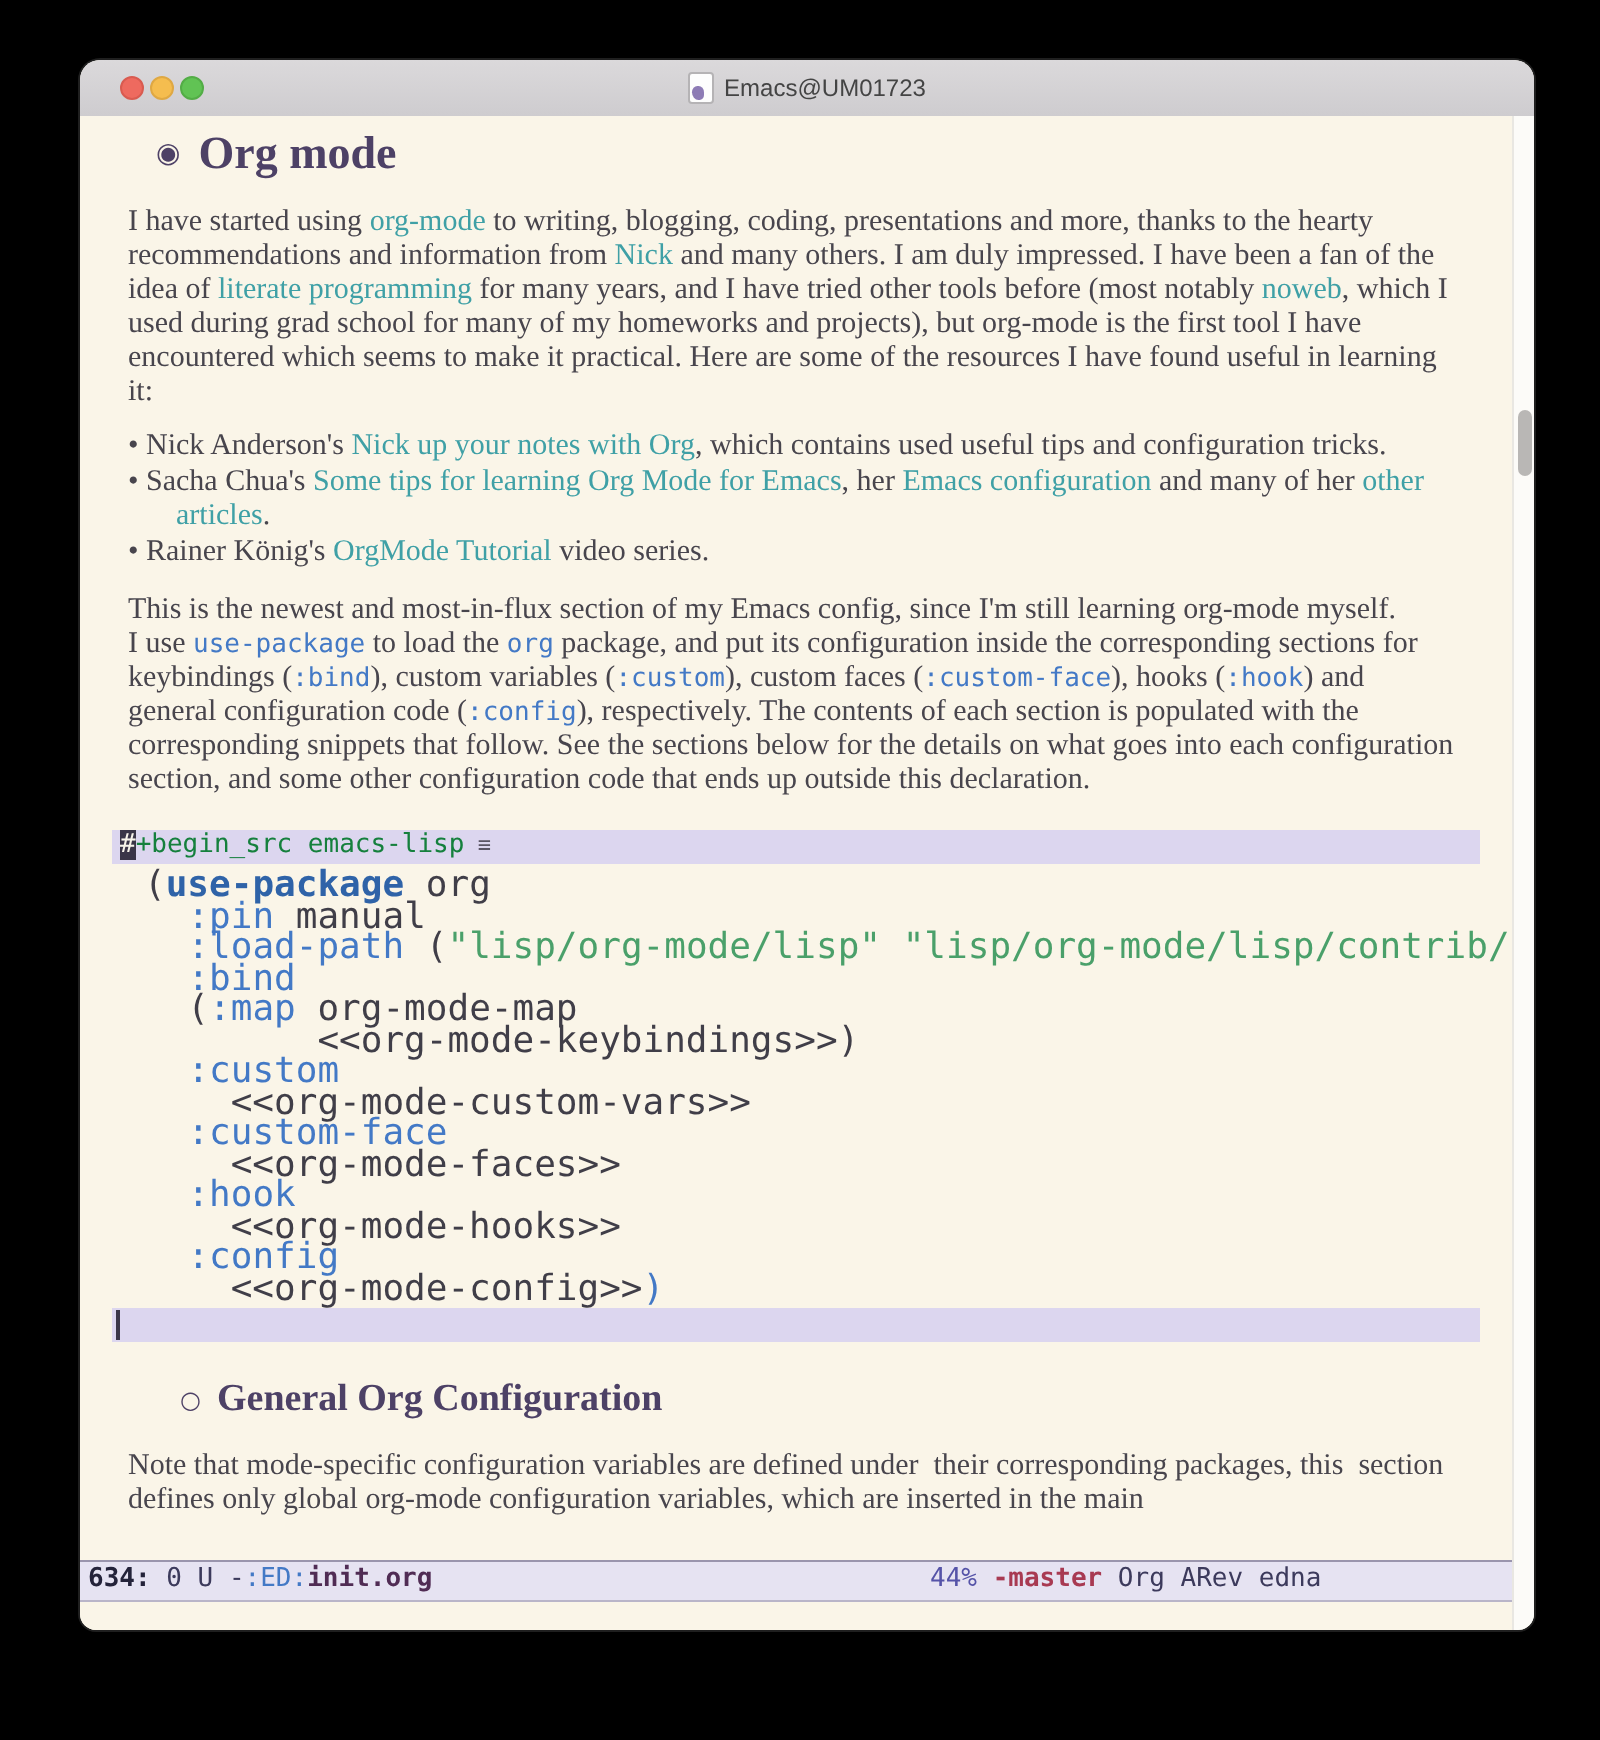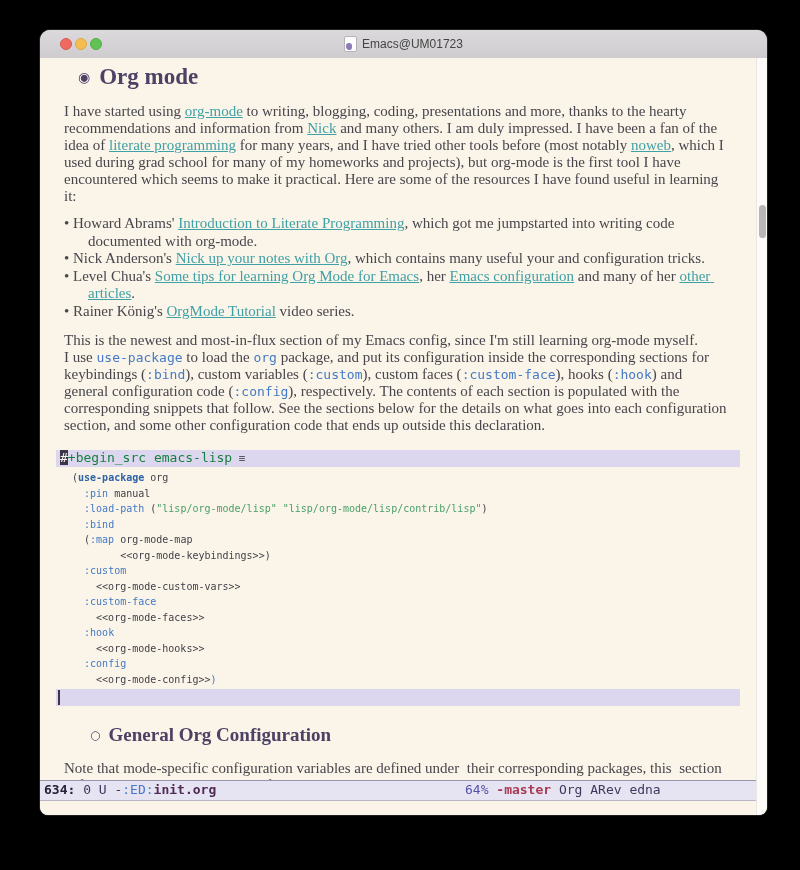--- a/index.html
+++ b/index.html
@@ -56,35 +56,35 @@
     margin:18px 0 0 26px;font-size:19px;line-height:22px;color:#4d4166;font-weight:bold;
     display:flex;align-items:center;gap:8px;
   }
   h2.doc-h2 .hbullet{font-family:"DejaVu Sans",sans-serif;font-size:12px;color:#4d4166;}
   .p1{margin-top:13px;}
   ul.doc-list{margin:10px 0 0;padding:0;list-style:none;}
   ul.doc-list li{padding-left:24px;text-indent:-24px;margin:0;font-size:15px;line-height:17.5px;}
   .p2{margin-top:12px;}
   .p3{}
   .p4{margin-top:14px;}
-  .seg-link{color:#3fa0a6;text-decoration:underline;cursor:pointer;}
+  .seg-link{color:#3fa0a6;cursor:pointer;}
   .seg-code{font-family:"DejaVu Sans Mono",monospace;font-size:13px;color:#4379c6;}
   
   .src-block{margin:16px 16px 0 16px;}
   .src-header{
     background:#dcd6ef;height:17px;line-height:16px;padding-left:4px;
     font-family:"DejaVu Sans Mono",monospace;font-size:13px;color:#827c92;
     white-space:pre;
   }
   .seg-cursor{background:#3a3547;color:#f8f4ea;}
   .seg-hdr{color:#15803d;}
   .seg-hdricon{color:#5a5565;font-size:11px;}
   .src-code{
     margin:0;padding:3px 0 2px 16px;
-    font-family:"DejaVu Sans Mono",monospace;font-size:10px;line-height:15.5px;color:#403e48;
+    font-family:"DejaVu Sans Mono",monospace;font-size:18px;line-height:15.5px;color:#403e48;
   }
   .code-line{white-space:pre;}
   .seg-p{color:#403e48;}
   .seg-k{color:#4379c6;}
   .seg-f{color:#2f63a8;font-weight:bold;}
   .seg-s{color:#4aa06a;}
   .src-footer{background:#dcd6ef;height:17px;position:relative;}
   .end-cursor{position:absolute;left:2px;top:1px;width:2px;height:15px;background:#3a3547;}
   
   .modeline{
@@ -130,23 +130,22 @@
     </div>
 
     <div class="content">
       <div class="text-col">
         <h1 class="doc-h1">
           <span class="hbullet">◉</span>
           <span>Org mode</span>
         </h1>
         <p class="body-text p1"><span>I have started using </span><span class="seg-link">org-mode</span><span> to writing, blogging, coding, presentations and more, thanks to the hearty recommendations and information from </span><span class="seg-link">Nick</span><span> and many others. I am duly impressed. I have been a fan of the idea of </span><span class="seg-link">literate programming</span><span> for many years, and I have tried other tools before (most notably </span><span class="seg-link">noweb</span><span>, which I used during grad school for many of my homeworks and projects), but org-mode is the first tool I have encountered which seems to make it practical. Here are some of the resources I have found useful in learning it:</span></p>
         <ul class="doc-list">
-          <li class="body-text"><span>• Howard Abrams' </span><span class="seg-link">Introduction to Literate Programming</span><span>, which got me jumpstarted into writing code documented with org-mode.</span></li>
-          <li class="body-text"><span>• Nick Anderson's </span><span class="seg-link">Nick up your notes with Org</span><span>, which contains many useful your and configuration tricks.</span></li>
-          <li class="body-text"><span>• Level Chua's </span><span class="seg-link">Some tips for learning Org Mode for Emacs</span><span>, her </span><span class="seg-link">Emacs configuration</span><span> and many of her </span><span class="seg-link">other articles</span><span>.</span></li>
+          <li class="body-text"><span>• Nick Anderson's </span><span class="seg-link">Nick up your notes with Org</span><span>, which contains used useful tips and configuration tricks.</span></li>
+          <li class="body-text"><span>• Sacha Chua's </span><span class="seg-link">Some tips for learning Org Mode for Emacs</span><span>, her </span><span class="seg-link">Emacs configuration</span><span> and many of her </span><span class="seg-link">other articles</span><span>.</span></li>
           <li class="body-text"><span>• Rainer König's </span><span class="seg-link">OrgMode Tutorial</span><span> video series.</span></li>
         </ul>
         <p class="body-text p2"><span>This is the newest and most-in-flux section of my Emacs config, since I'm still learning org-mode myself.</span></p>
         <p class="body-text p3"><span>I use </span><span class="seg-code">use-package</span><span> to load the </span><span class="seg-code">org</span><span> package, and put its configuration inside the corresponding sections for keybindings (</span><span class="seg-code">:bind</span><span>), custom variables (</span><span class="seg-code">:custom</span><span>), custom faces (</span><span class="seg-code">:custom-face</span><span>), hooks (</span><span class="seg-code">:hook</span><span>) and general configuration code (</span><span class="seg-code">:config</span><span>), respectively. The contents of each section is populated with the corresponding snippets that follow. See the sections below for the details on what goes into each configuration section, and some other configuration code that ends up outside this declaration.</span></p>
       </div>
 
       <div class="src-block">
         <div class="src-header"><span class="seg-cursor">#</span><span class="seg-hdr">+begin_src emacs-lisp</span><span class="seg-hdricon"> ≡</span></div>
         <pre class="src-code"><div class="code-line"><span class="seg-p">(</span><span class="seg-f">use-package</span><span class="seg-p"> org</span></div><div class="code-line"><span class="seg-p">  </span><span class="seg-k">:pin</span><span class="seg-p"> manual</span></div><div class="code-line"><span class="seg-p">  </span><span class="seg-k">:load-path</span><span class="seg-p"> (</span><span class="seg-s">"lisp/org-mode/lisp"</span><span class="seg-p"> </span><span class="seg-s">"lisp/org-mode/lisp/contrib/lisp"</span><span class="seg-p">)</span></div><div class="code-line"><span class="seg-p">  </span><span class="seg-k">:bind</span></div><div class="code-line"><span class="seg-p">  (</span><span class="seg-k">:map</span><span class="seg-p"> org-mode-map</span></div><div class="code-line"><span class="seg-p">        &lt;&lt;org-mode-keybindings&gt;&gt;)</span></div><div class="code-line"><span class="seg-p">  </span><span class="seg-k">:custom</span></div><div class="code-line"><span class="seg-p">    &lt;&lt;org-mode-custom-vars&gt;&gt;</span></div><div class="code-line"><span class="seg-p">  </span><span class="seg-k">:custom-face</span></div><div class="code-line"><span class="seg-p">    &lt;&lt;org-mode-faces&gt;&gt;</span></div><div class="code-line"><span class="seg-p">  </span><span class="seg-k">:hook</span></div><div class="code-line"><span class="seg-p">    &lt;&lt;org-mode-hooks&gt;&gt;</span></div><div class="code-line"><span class="seg-p">  </span><span class="seg-k">:config</span></div><div class="code-line"><span class="seg-p">    &lt;&lt;org-mode-config&gt;&gt;</span><span class="seg-k">)</span></div></pre>
         <div class="src-footer">
@@ -158,21 +157,21 @@
         <h2 class="doc-h2">
           <span class="hbullet">○</span>
           <span>General Org Configuration</span>
         </h2>
         <p class="body-text p4"><span>Note that mode-specific configuration variables are defined under  their corresponding packages, this  section defines only global org-mode configuration variables, which are inserted in the main </span></p>
       </div>
     </div>
 
     <div class="modeline">
       <span class="ml-left"><span class="seg-mlb">634:</span><span class="seg-ml"> 0 U -</span><span class="seg-mlblue">:ED:</span><span class="seg-mlfile">init.org</span></span>
-      <span class="ml-right"><span class="seg-mlpct">64% </span><span class="seg-mlred">-master</span><span class="seg-ml"> Org ARev edna</span></span>
+      <span class="ml-right"><span class="seg-mlpct">44% </span><span class="seg-mlred">-master</span><span class="seg-ml"> Org ARev edna</span></span>
     </div>
     <div class="echo-area"></div>
 
     <div class="scrollbar">
       <div class="scroll-thumb"></div>
     </div>
 
   </div>
 </div>
 

